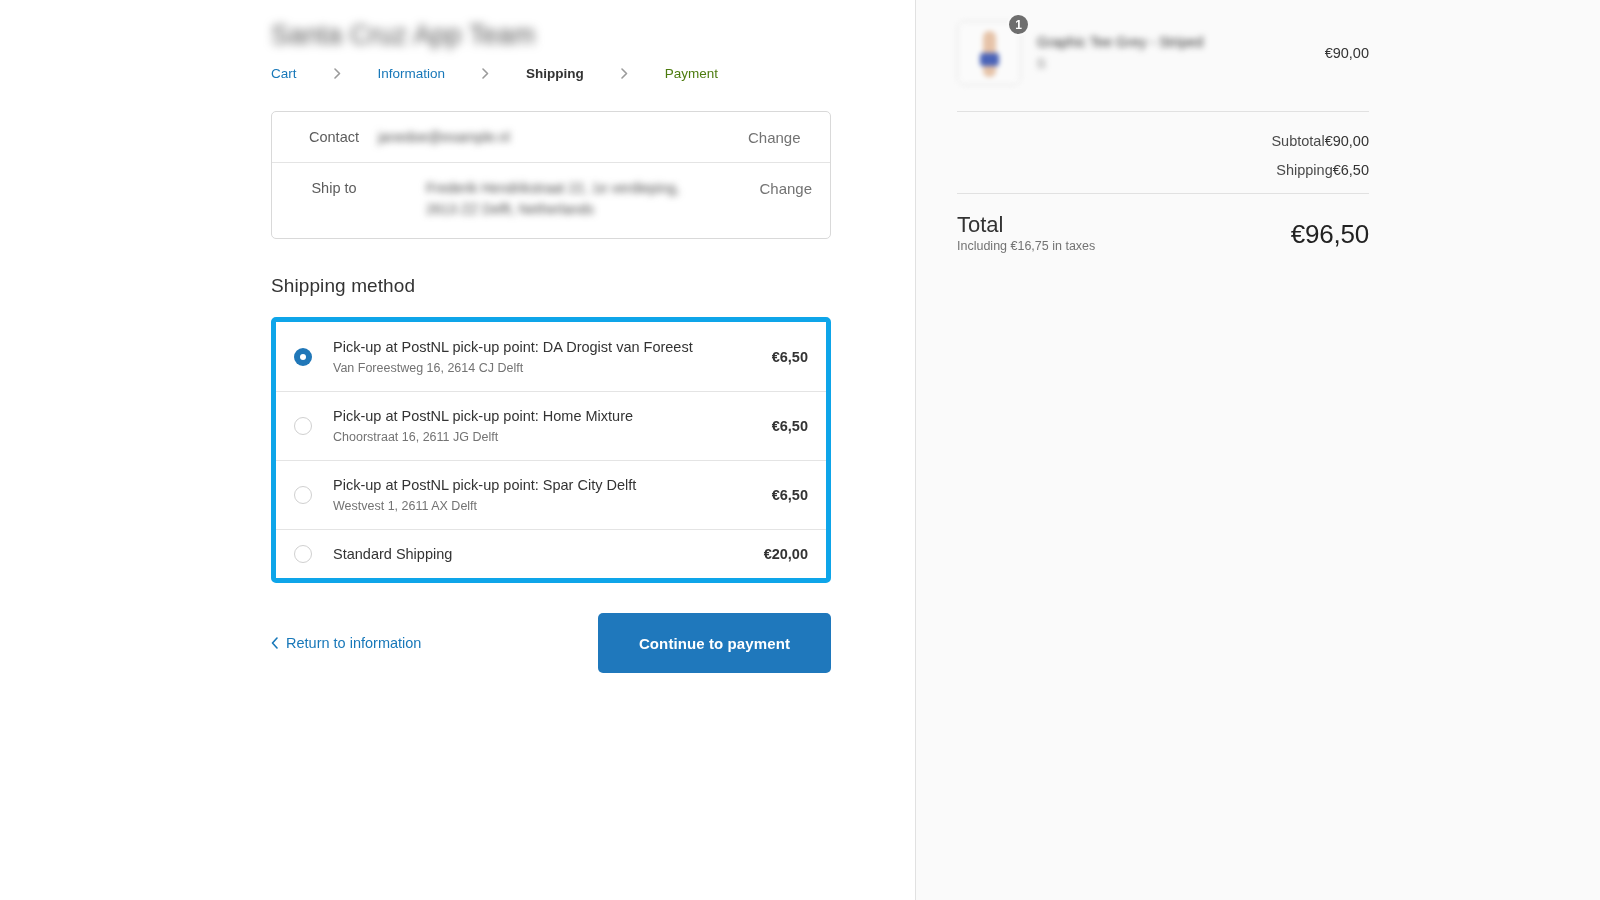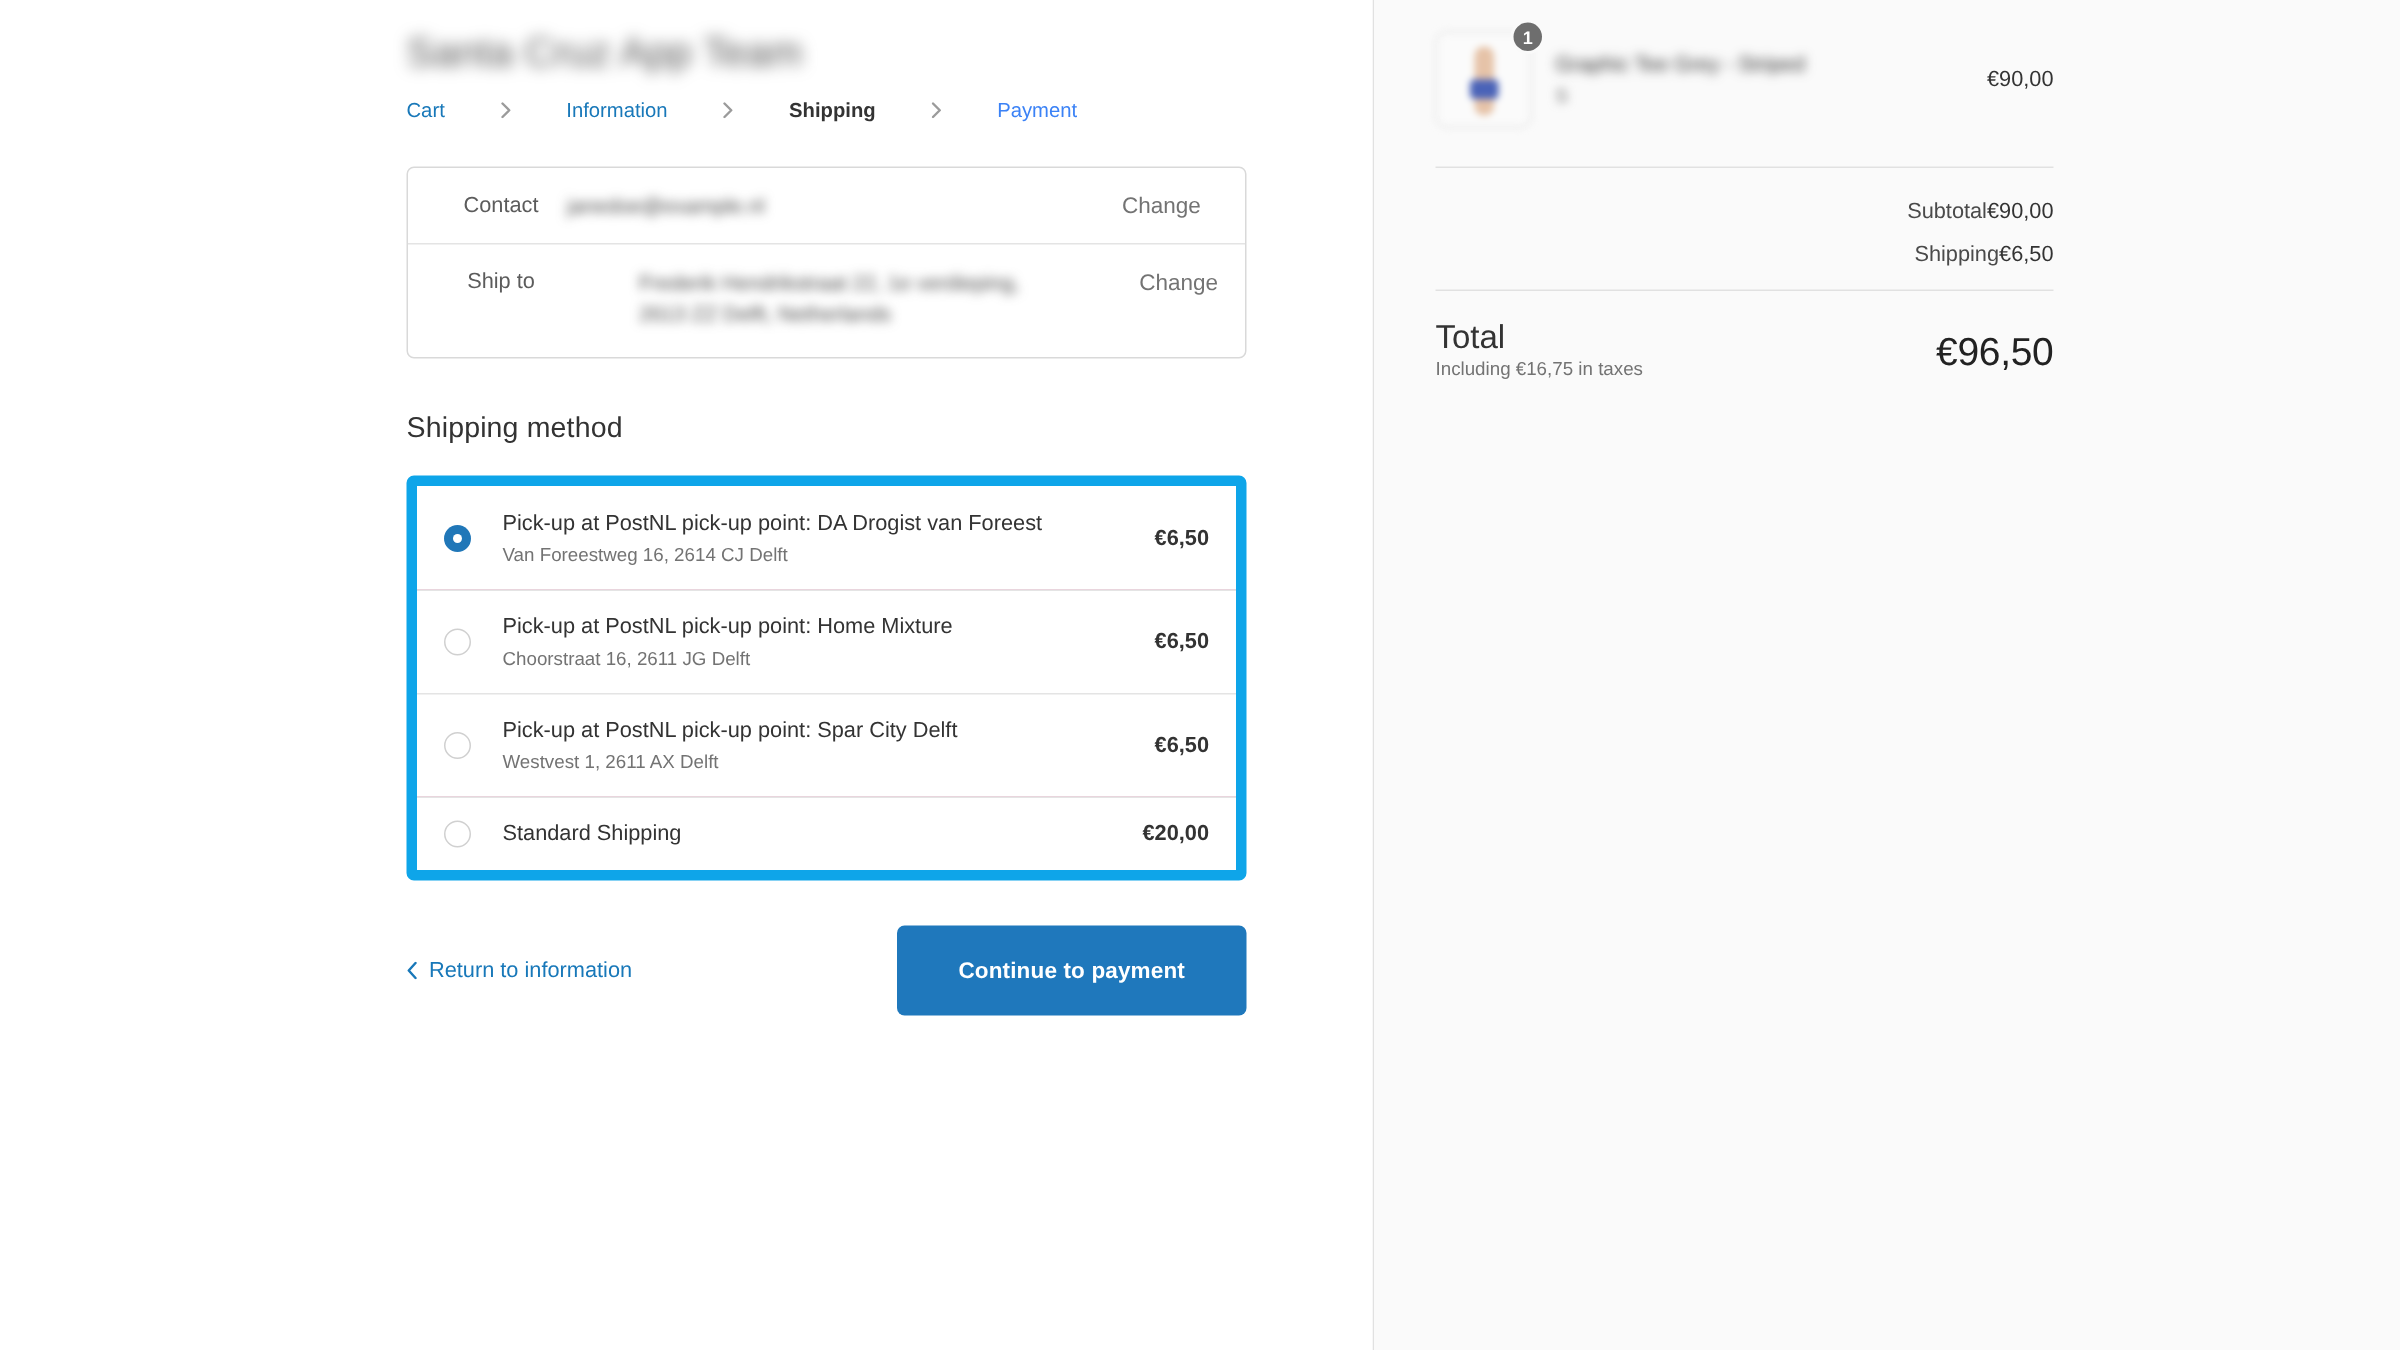--- a/index.html
+++ b/index.html
@@ -54,21 +54,21 @@
   .breadcrumb {
     display: flex;
     align-items: center;
     margin-top: 11px;
     height: 20px;
     font-size: 13.5px;
     gap: 28px;
   }
   .crumb { color: #1878b9; text-decoration: none; white-space: nowrap; }
   .crumb.current { color: #333333; font-weight: 700; }
-  .crumb.next { color: #3b82f6; }
+  .crumb.next { color: #4d7c0f; }
   .crumb-sep {
     margin: 0 9px;
     color: #9b9b9b;
     font-size: 11px;
     line-height: 1;
     display: inline-block;
   }
   .crumb-sep svg { display: block; }
 
   
@@ -120,21 +120,21 @@
   .section-title {
     margin-top: 36px;
     font-size: 19px;
     font-weight: 400;
     color: #333333;
     letter-spacing: .1px;
   }
 
   .ship-box {
     margin-top: 20px;
-    border: 7px solid #0ea5e9;
+    border: 5px solid #0ea5e9;
     border-radius: 5px;
     background: #be185d;
     overflow: hidden;
   }
   .ship-row {
     display: flex;
     align-items: center;
     padding: 0 18px;
     min-height: 69px;
     background: #ffffff;

